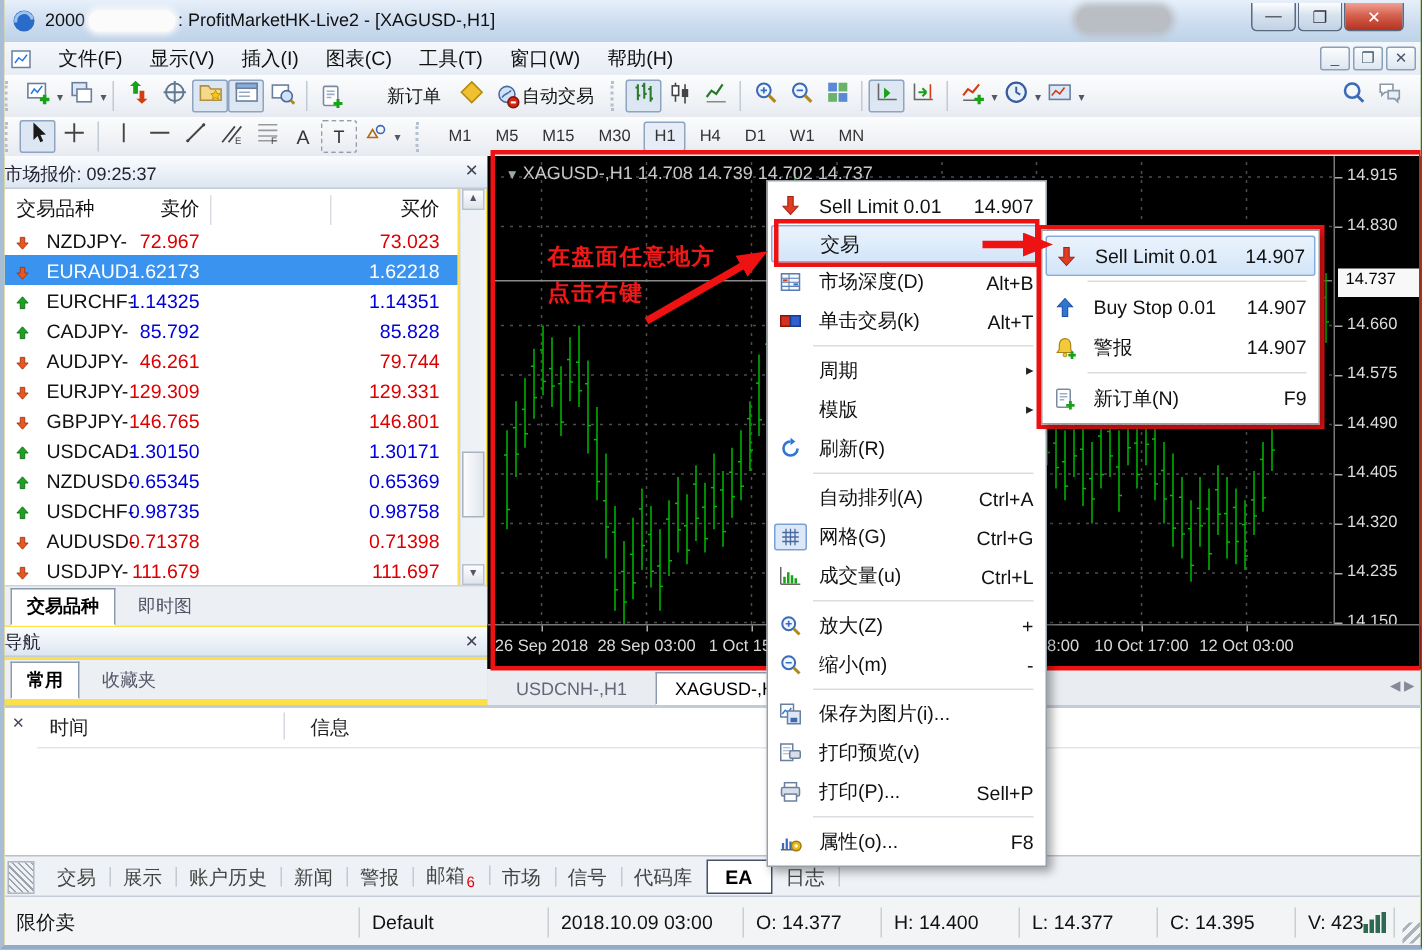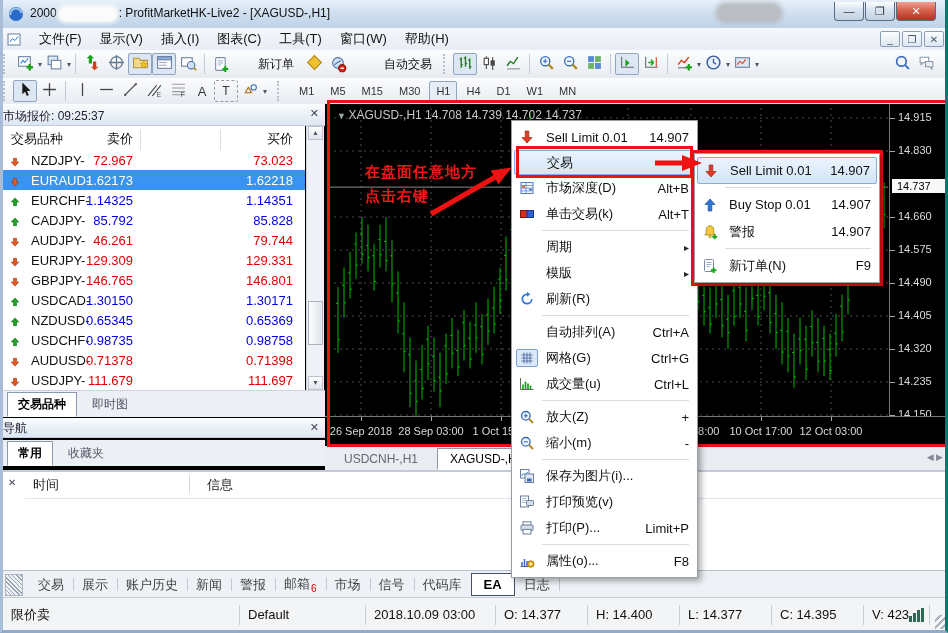--- a/index.html
+++ b/index.html
@@ -1,18 +1,18 @@
 <!DOCTYPE html>
 <html><head>
 <meta charset="utf-8">
 <style>
   html,body{margin:0;padding:0;}
   body{width:948px;height:633px;overflow:hidden;font-family:"Liberation Sans","DejaVu Sans",sans-serif;background:#8aa0b8;}
-  #win{position:relative;width:948px;height:633px;background:#000000;overflow:hidden;
-       border-left:3px solid #a9bed6;border-right:3px solid #0f766e;border-bottom:3px solid #93abc6;box-sizing:border-box;}
+  #win{position:relative;width:948px;height:633px;background:#fde047;overflow:hidden;
+       border-left:3px solid #a9bed6;border-right:1px solid #0f766e;border-bottom:3px solid #93abc6;box-sizing:border-box;}
   
   .titlebar{position:absolute;left:-3px;top:0;width:948px;height:28px;
     background:linear-gradient(#e7f0fa,#cfdef0 50%,#bdd2e8);border-bottom:1px solid #98aec8;}
   .titlebar .appicon{position:absolute;left:8px;top:6px;width:16px;height:16px;}
   .title-text{position:absolute;left:30px;top:6px;font-size:12px;color:#111;white-space:nowrap;}
   .censor{display:inline-block;vertical-align:middle;border-radius:7px;}
   .censor.white{width:58px;height:14px;background:#fbfbfb;box-shadow:0 0 4px 2px #fbfbfb;margin:0 2px;}
   .censor.gray{position:absolute;background:#b9bdc2;box-shadow:0 0 5px 3px #b9bdc2;opacity:.95;}
   .winbtns{position:absolute;right:12px;top:2px;display:flex;}
   .wbtn{width:30px;height:19px;border:1px solid #5a6a80;border-top:none;border-radius:0 0 4px 4px;
@@ -65,21 +65,21 @@
   .tabs-row{position:absolute;left:0;width:322px;height:26px;background:#eceff4;border-top:1px solid #cdd4dc;display:flex;align-items:flex-end;font-size:12px;}
   .ptab{padding:3px 10px;margin-left:4px;color:#556;border:1px solid transparent;}
   .ptab.active{background:#fff;border:1px solid #8a99ad;border-bottom-color:#fff;color:#000;font-weight:bold;}
   
   #chart-win{position:absolute;left:322px;top:104px;width:624px;height:342px;background:#000;}
   #chart-header{position:absolute;left:12px;top:4px;font-size:12px;color:#c8c8c8;z-index:2;}
   #chart-header .tri{font-size:9px;color:#9aa;}
   #price-axis{position:absolute;left:564px;top:0;width:60px;bottom:29px;border-left:1px solid #787878;}
   .pa-label{position:absolute;left:8px;font-size:11px;color:#dcdcdc;}
   .pa-tick{position:absolute;left:0;width:5px;height:1px;background:#aaa;}
-  #cur-price{position:absolute;left:2px;width:54px;height:14px;background:#f8f8f8;color:#000;font-size:11px;
+  #cur-price{position:absolute;left:2px;width:54px;height:19px;background:#f8f8f8;color:#000;font-size:11px;
      text-align:left;padding-left:5px;box-sizing:border-box;line-height:15px;}
   #time-axis{position:absolute;left:0;right:0;bottom:0;height:29px;background:#000;border-top:1px solid #787878;}
   .ta-label{position:absolute;top:8px;font-size:11px;color:#d8d8d8;transform:translateX(-50%);white-space:nowrap;}
   .ta-tick{position:absolute;top:0;width:1px;height:4px;background:#aaa;}
   
   #chart-tabs{position:absolute;left:322px;top:446px;width:626px;height:24px;background:#e9ecf1;border-bottom:1px solid #cdd4dc;display:flex;align-items:flex-end;font-size:12px;}
   .ctab{padding:3px 12px;margin-left:6px;color:#667;border:1px solid transparent;}
   .ctab.active{background:#fff;border:1px solid #8a99ad;border-bottom-color:#fff;color:#000;}
   .ctab-arrows{position:absolute;right:8px;top:6px;font-size:9px;color:#889;}
   
@@ -220,21 +220,21 @@
             <path d="M8.8 12.2h5.6M11.6 9.4v5.6" stroke="#17a317" stroke-width="1.9"></path>
           </svg>
         </span>
       <span class="tb-label">新订单</span>
     </div>
     <div class="tb-btn">
         <span><svg viewBox="0 0 16 16">
             <path d="M8 1.5l6.5 6.5L8 14.5 1.5 8z" fill="#f0c030" stroke="#b08a10"></path>
           </svg></span>
       </div>
-    <div class="tb-btn" style="width:auto;padding:0 3px;gap:36px;">
+    <div class="tb-btn" style="width:auto;padding:0 3px;">
       <span style="width:17px;height:17px;display:inline-flex;">
           <svg viewBox="0 0 16 16">
             <circle cx="7.5" cy="6.5" r="5" fill="#cfe2f8" stroke="#4a6a9e"></circle>
             <path d="M4.5 8.5c1-2.5 4.5-2.5 5.5-4.5" stroke="#4a6a9e" fill="none"></path>
             <circle cx="11.5" cy="11.5" r="3.4" fill="#d42814" stroke="#8a1408"></circle>
             <rect x="9.9" y="10.9" width="3.2" height="1.3" fill="#fff"></rect>
           </svg>
         </span>
       <span class="tb-label">自动交易</span>
     </div>
@@ -1092,21 +1092,21 @@
       </div>
       <div class="cm-item">
         <span class="cm-ic">
           <svg viewBox="0 0 16 16">
             <rect x="4" y="1.8" width="8" height="3.6" fill="#fff" stroke="#6a7f9e"></rect>
             <rect x="2" y="5" width="12" height="5.6" rx="1" fill="#d8dfe8" stroke="#6a7f9e"></rect>
             <rect x="4" y="9.4" width="8" height="4.6" fill="#fff" stroke="#6a7f9e"></rect>
           </svg>
         </span>
         <span class="cm-label">打印(P)...</span>
-        <span class="cm-right">Limit+P</span>
+        <span class="cm-right">Sell+P</span>
       </div>
       <div class="cm-sep"></div>
       <div class="cm-item">
         <span class="cm-ic">
           <svg viewBox="0 0 16 16">
             <path d="M1.5 13.5h9" stroke="#666"></path>
             <path d="M3 13.5V9M5.5 13.5V6M8 13.5V8" stroke="#3a6ab8" stroke-width="1.5"></path>
             <circle cx="11.8" cy="11" r="3.2" fill="#e8b81c" stroke="#a07808"></circle>
             <circle cx="11.8" cy="11" r="1.2" fill="#fdf6dc"></circle>
           </svg>

